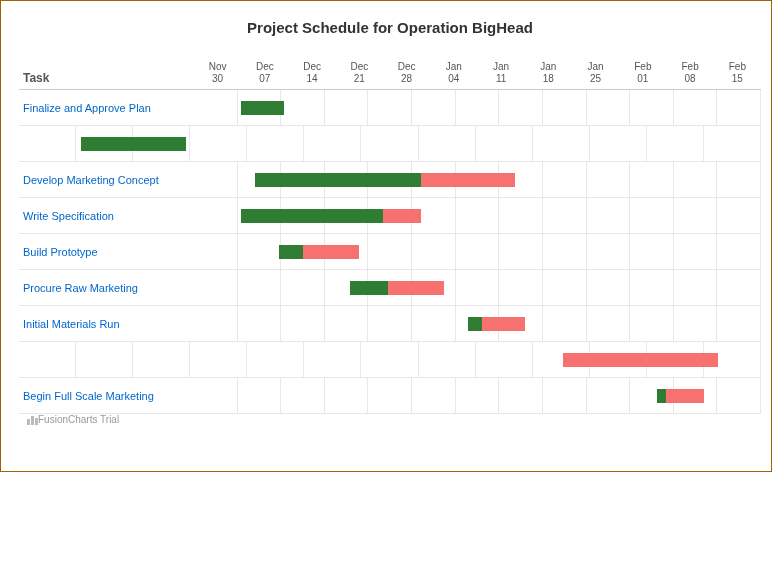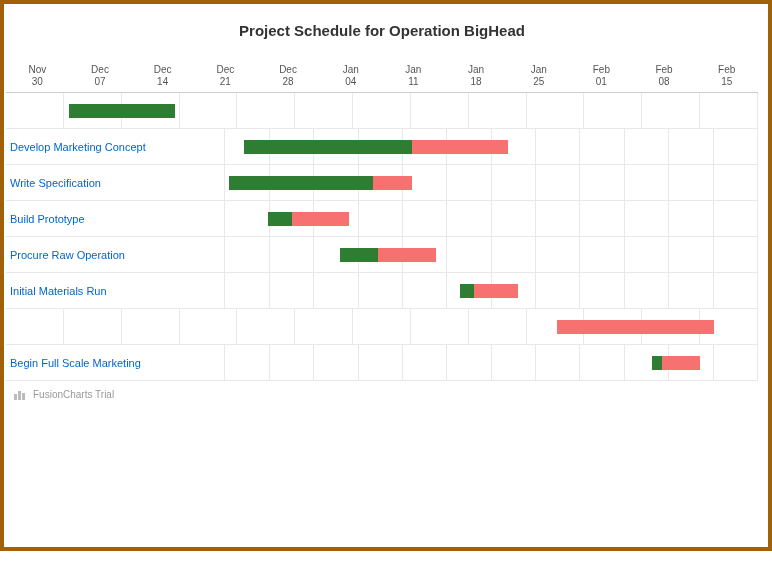--- a/index.html
+++ b/index.html
@@ -5,24 +5,24 @@
     * { box-sizing: border-box; margin: 0; padding: 0; }
     body {
       font-family: Arial, sans-serif;
       background: #fff;
       width: 772px;
       height: 565px;
       overflow: hidden;
     }
     .chart-container {
       width: 772px;
-      height: 551px;
-      padding: 18px 10px 10px 2px;
+      height: 472px;
+      padding: 18px 10px 10px 18px;
       background: #fff;
-      border: 4px solid #a16207;
+      border: 1px solid #a16207;
     }
     .chart-title {
       text-align: center;
       font-size: 15px;
       font-weight: bold;
       color: #333;
       margin-bottom: 14px;
     }
     .chart-inner {
       display: flex;
@@ -110,58 +110,66 @@
       background: repeating-linear-gradient(
         to right,
         transparent,
         transparent calc(100% / 13 - 1px),
         #e8e8e8 calc(100% / 13 - 1px),
         #e8e8e8 calc(100% / 13)
       );
       pointer-events: none;
     }
     .footer {
-      margin-top: 8px;
       padding-left: 8px;
       font-size: 10px;
       color: #999;
       display: flex;
       align-items: flex-end;
-      gap: 8px;
+      gap: 0;
     }
   </style>
 </head>
 <body>
 
 <div class="chart-container">
   <div class="chart-title">Project Schedule for Operation BigHead</div>
 
   <div class="chart-inner">
     
   </div>
 
   <div id="full-chart">
       <div class="header-row">
+        <div class="task-header">Task</div>
         <div class="date-headers">
           <div class="date-col-header">Nov<br>30</div>
           <div class="date-col-header">Dec<br>07</div>
           <div class="date-col-header">Dec<br>14</div>
           <div class="date-col-header">Dec<br>21</div>
           <div class="date-col-header">Dec<br>28</div>
           <div class="date-col-header">Jan<br>04</div>
           <div class="date-col-header">Jan<br>11</div>
           <div class="date-col-header">Jan<br>18</div>
           <div class="date-col-header">Jan<br>25</div>
           <div class="date-col-header">Feb<br>01</div>
           <div class="date-col-header">Feb<br>08</div>
           <div class="date-col-header">Feb<br>15</div>
         </div>
       </div>
       <div class="data-rows">
         <div class="data-row">
+          <div class="task-name">Finalize and Approve Plan</div>
+          <div class="gantt-row">
+            <div class="bar-wrapper" style="left: 8.33333%; width: 7.5%;">
+              <div class="bar-green" style="width: 100%;"></div>
+            </div>
+          </div>
+        </div>
+        <div class="data-row">
           <div class="gantt-row">
             <div class="bar-wrapper" style="left: 8.33333%; width: 14.1667%;">
               <div class="bar-green" style="width: 100%;"></div>
             </div>
           </div>
         </div>
         <div class="data-row">
           <div class="task-name">Develop Marketing Concept</div>
           <div class="gantt-row">
             <div class="bar-wrapper" style="left: 10.8333%; width: 45.8333%;">
@@ -182,21 +190,21 @@
         <div class="data-row">
           <div class="task-name">Build Prototype</div>
           <div class="gantt-row">
             <div class="bar-wrapper" style="left: 15%; width: 14.1667%;">
               <div class="bar-green" style="width: 29.4118%;"></div>
               <div class="bar-red" style="width: 70.5882%;"></div>
             </div>
           </div>
         </div>
         <div class="data-row">
-          <div class="task-name">Procure Raw Operation</div>
+          <div class="task-name">Procure Raw Marketing</div>
           <div class="gantt-row">
             <div class="bar-wrapper" style="left: 27.5%; width: 16.6667%;">
               <div class="bar-green" style="width: 40%;"></div>
               <div class="bar-red" style="width: 60%;"></div>
             </div>
           </div>
         </div>
         <div class="data-row">
           <div class="task-name">Initial Materials Run</div>
           <div class="gantt-row">

